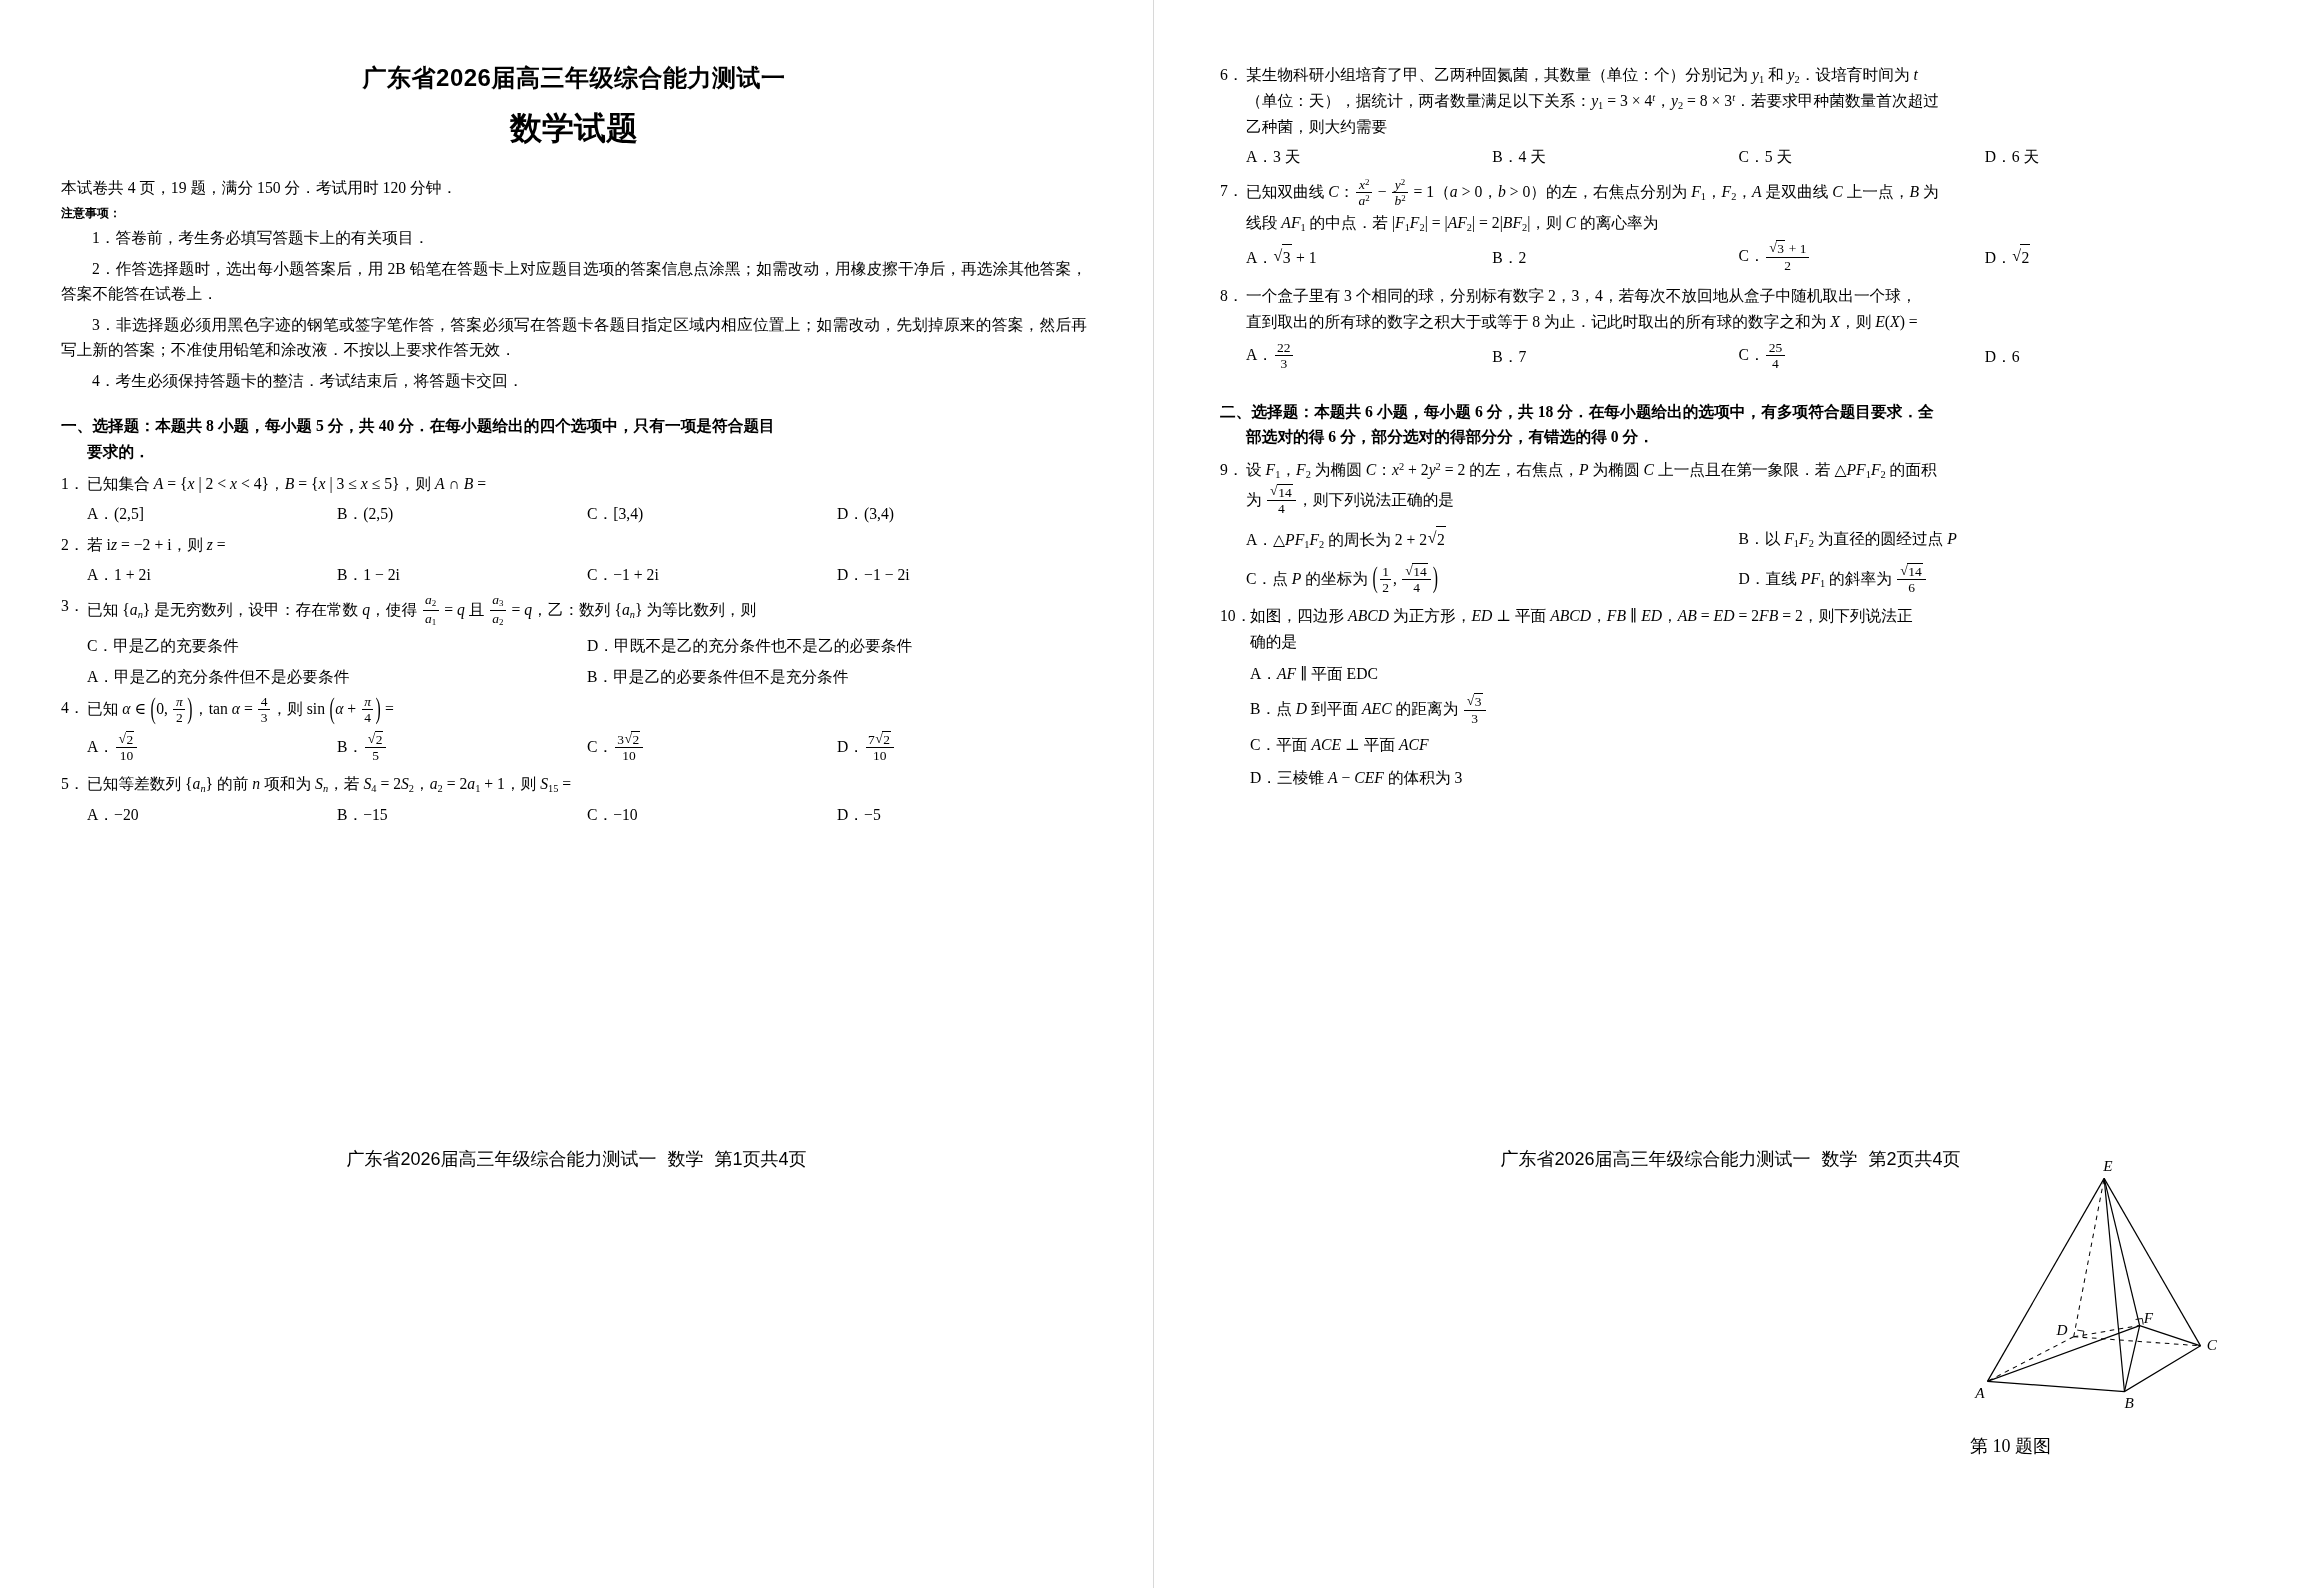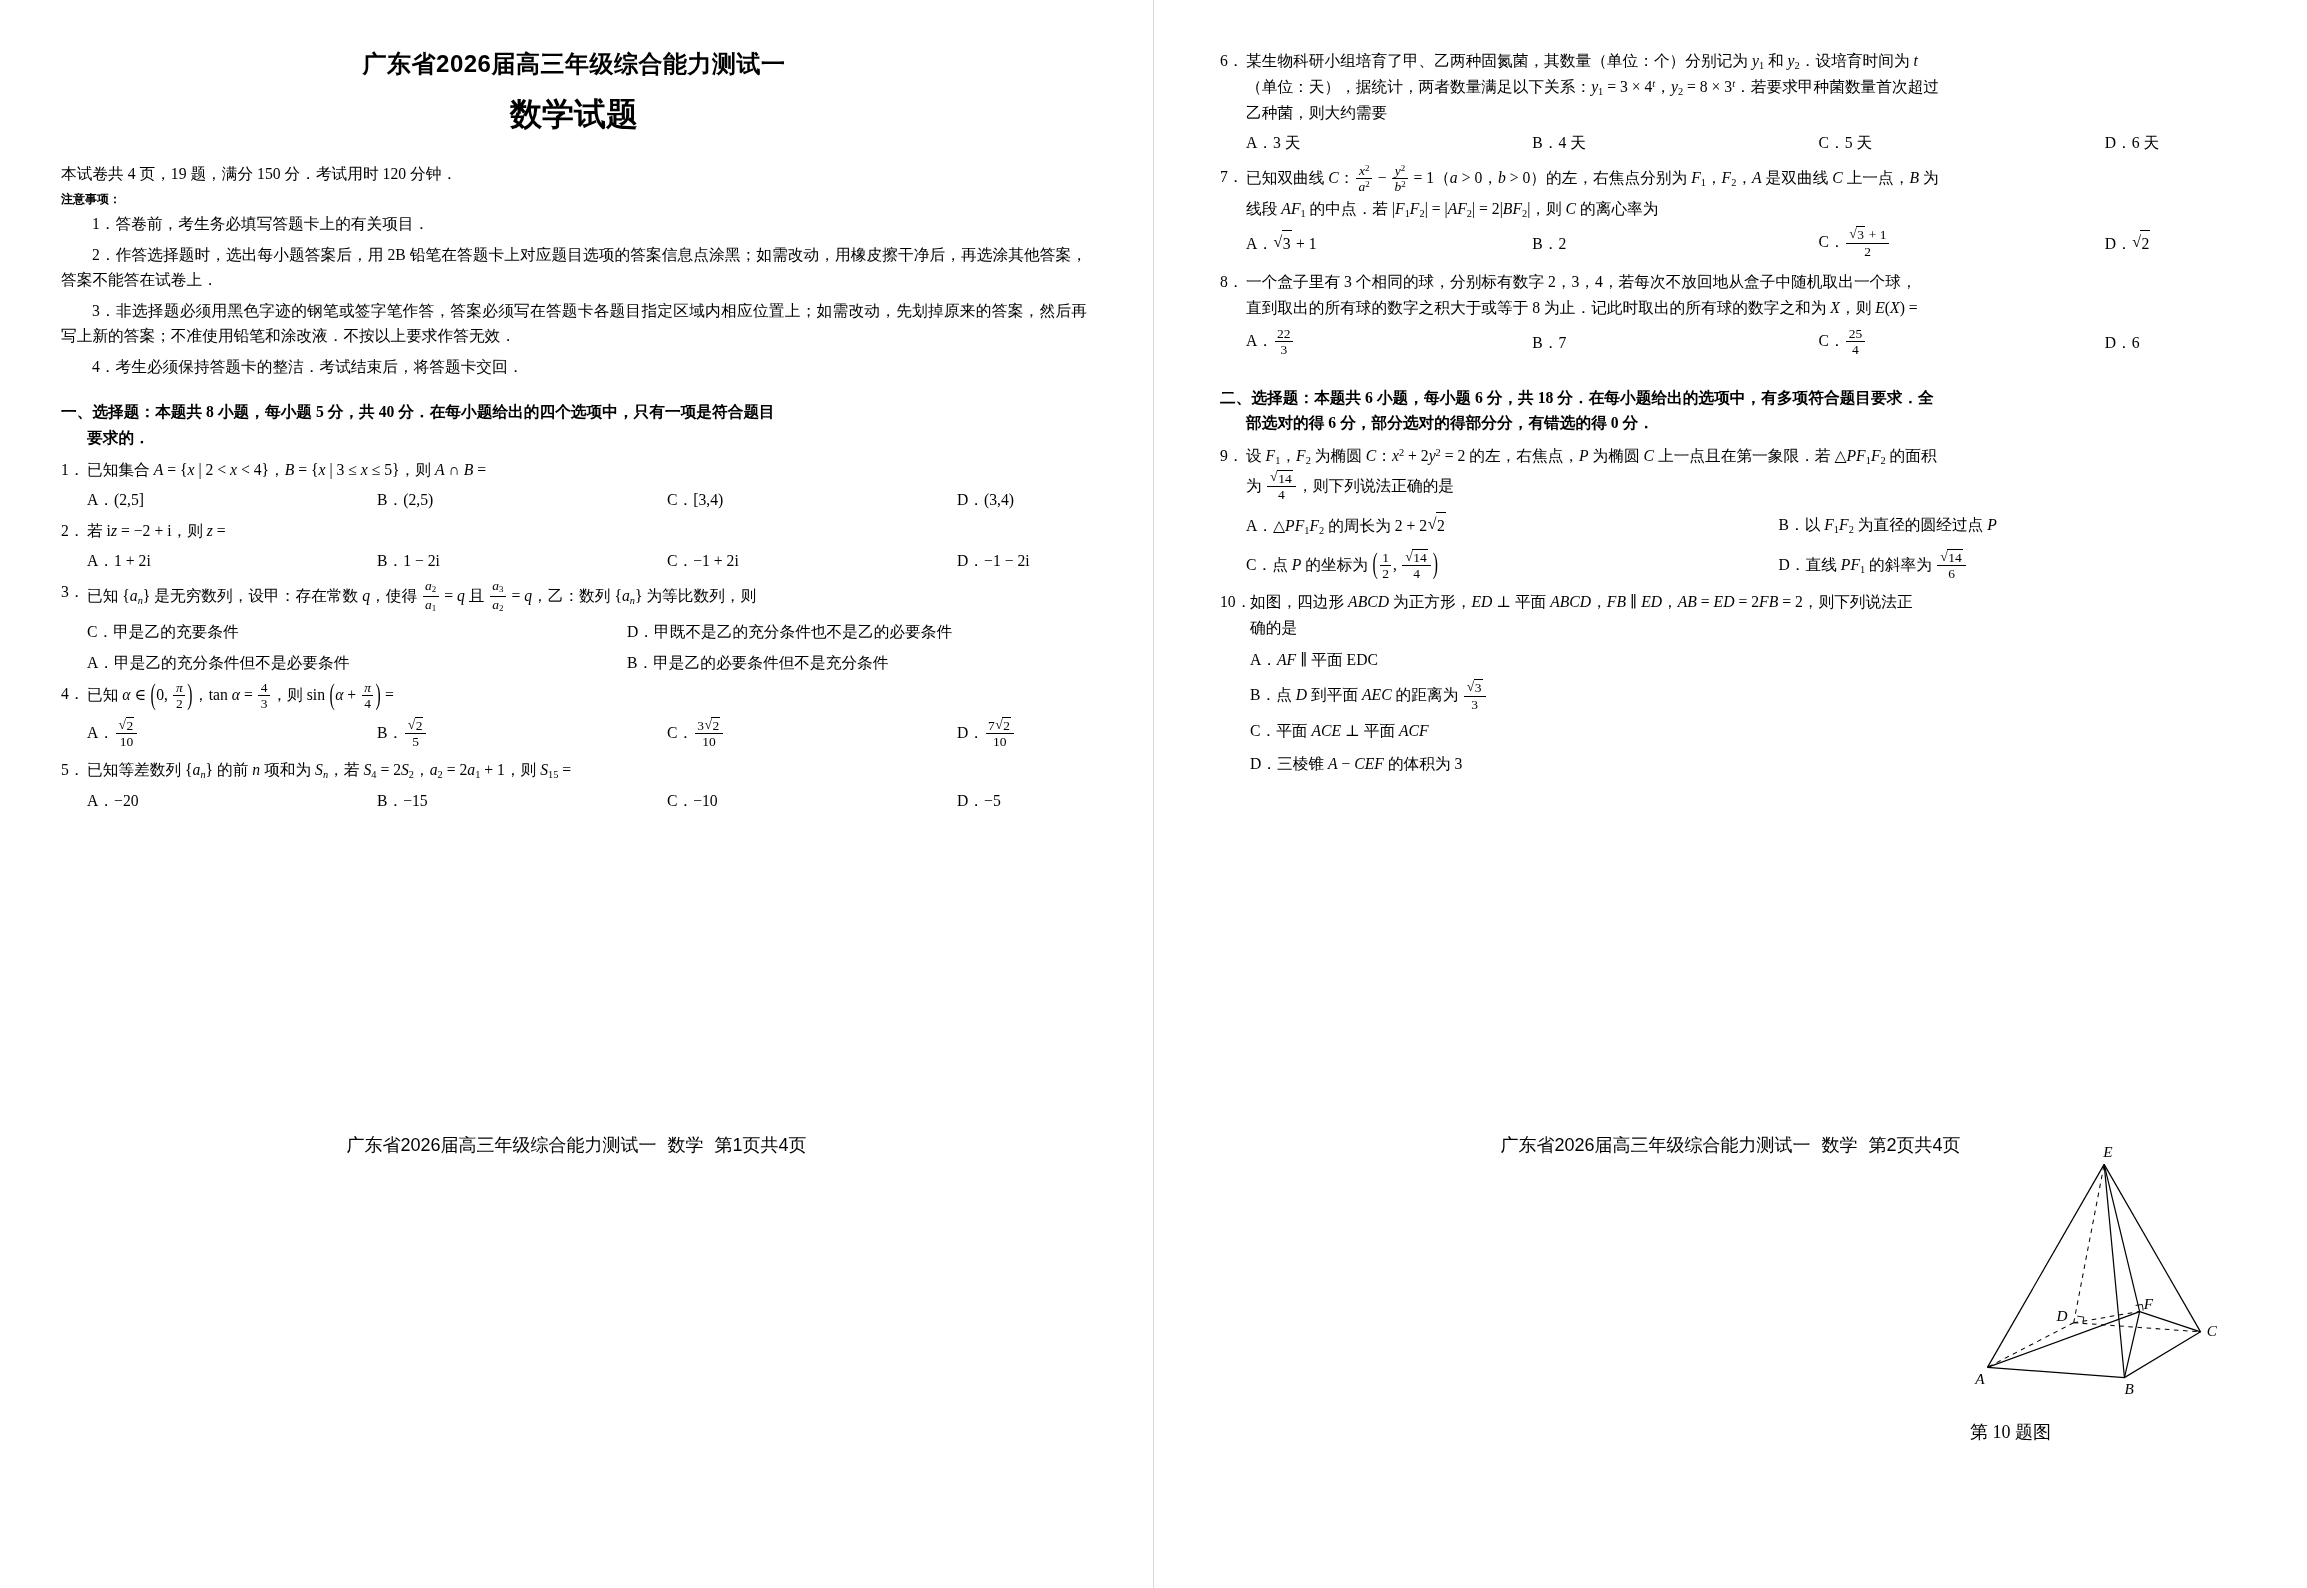--- a/index.html
+++ b/index.html
@@ -10,21 +10,21 @@
   body {
     width: 2307px;
     height: 1588px;
     font-family: "Liberation Serif", "DejaVu Serif", serif;
     color: #000;
     position: relative;
     overflow: hidden;
   }
   .page {
     position: absolute;
-    top: 0;
+    top: 14px;
     width: 1153px;
     height: 1186px;
     box-sizing: border-box;
   }
   .page-left { left: 0; padding: 48px 66px 0 61px; }
   .page-right { left: 1154px; padding: 48px 76px 0 66px; }
   .divider {
     position: absolute;
     left: 1153px;
     top: 0;
@@ -86,21 +86,20 @@
     text-align: left;
   }
   .q .num.wide { width: 27px; }
   .qline { display: block; }
   .opts {
     display: flex;
     font-size: 15.7px;
     line-height: 1.66;
     margin: 3px 0 5px 0;
     padding-left: 26px;
-    gap: 40px;
   }
   .opts > div { flex: 0 0 25%; }
   .opts.two > div { flex: 0 0 50%; }
   .opts-tall { align-items: center; min-height: 36px; }
   .opts-vert {
     font-size: 15.7px;
     line-height: 1.9;
     padding-left: 26px;
     margin: 3px 0 5px 0;
   }

